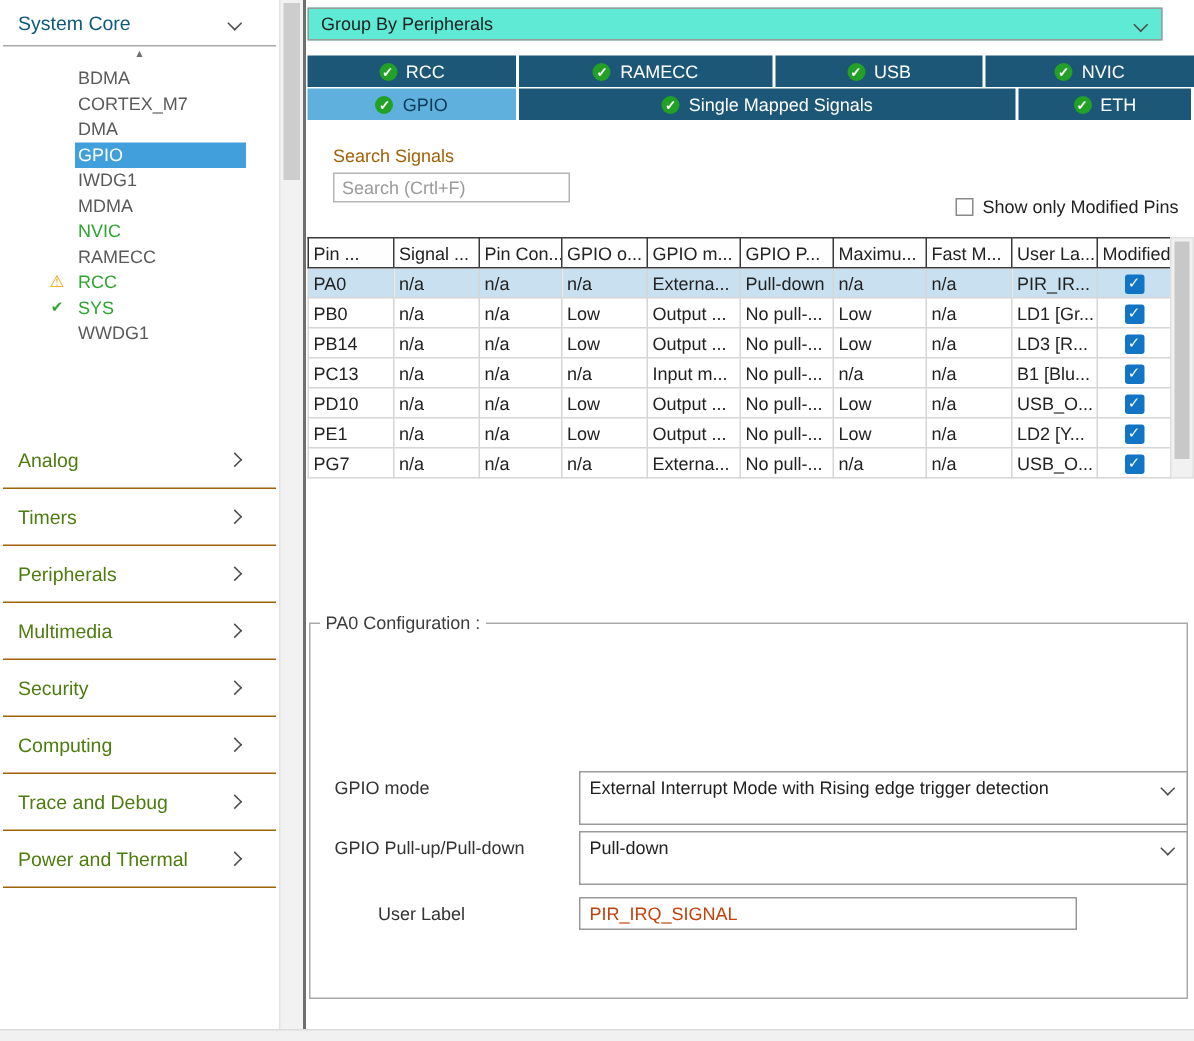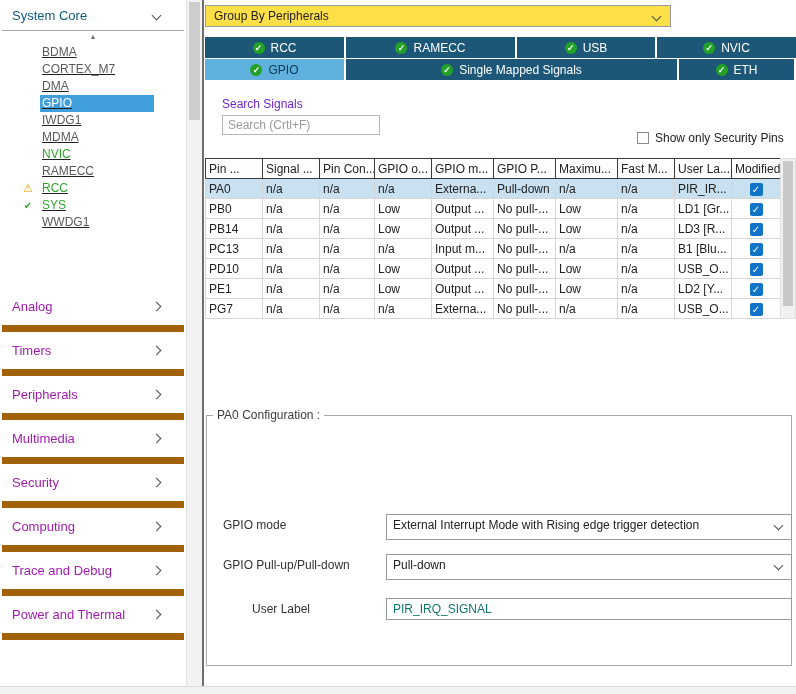--- a/index.html
+++ b/index.html
@@ -14,58 +14,58 @@
   .chev.down{transform:rotate(45deg);}
   .chev.right{transform:rotate(-45deg);}
 
   
   .sidebar{position:absolute;left:0;top:0;width:186px;height:686px;background:#fff;}
   .syscore{position:absolute;left:2px;top:2px;right:2px;height:28px;line-height:28px;
     border-bottom:1px solid #a9a9a9;color:#0e5a7d;font-size:13px;padding-left:10px;cursor:pointer;}
   .syscore .chev{position:absolute;right:24px;top:10px;}
   .scrollup{position:absolute;left:0;top:33px;width:186px;text-align:center;
     color:#707070;font-size:7px;line-height:8px;}
-  .plist{position:absolute;left:2px;top:44px;width:186px;list-style:none;margin:0;padding:0;text-decoration:underline;}
+  .plist{position:absolute;left:12px;top:44px;width:186px;list-style:none;margin:0;padding:0;}
   .plist li{height:17px;line-height:17px;padding-left:40px;color:#5a5a5a;position:relative;cursor:pointer;}
   .plist li.selected{background:#41a0dc;color:#ffffff;margin-left:38px;width:112px;padding-left:2px;}
   .plist li.green{color:#2ea52e;}
   .sicon{position:absolute;left:17px;top:0;width:18px;text-align:center;}
   .sicon.warn{color:#e8a200;font-size:11px;}
   .sicon.okck{color:#2ea52e;font-size:10px;}
   .cats{position:absolute;left:2px;top:288px;right:2px;}
-  .cat{height:37px;line-height:37px;border-bottom:7px solid #a16207;color:#a21caf;
+  .cat{height:37px;line-height:37px;border-bottom:1px solid #a16207;color:#4d7c0f;
     font-size:13px;padding-left:10px;position:relative;cursor:pointer;}
   .cat .chev{position:absolute;right:24px;top:15px;}
 
   
   .vscroll{position:absolute;left:186px;top:0;width:16px;height:686px;background:#f2f2f2;
     border-left:1px solid #e3e3e3;}
   .vscroll .thumb{position:absolute;left:2px;top:2px;width:11px;height:118px;background:#cdcdcd;}
   .divider{position:absolute;left:202px;top:0;width:2px;height:686px;background:#6f6f6f;}
   .hscroll{position:absolute;left:0;top:686px;width:796px;height:8px;background:#f1f1f1;
     border-top:1px solid #dcdcdc;}
 
   
   .main{position:absolute;left:204px;top:0;width:592px;height:686px;}
-  .groupby{position:absolute;left:1px;top:5px;width:466px;height:22px;box-sizing:border-box;
-    border:1px solid #9a9a9a;line-height:20px;padding-left:8px;cursor:pointer;background:#fde047;}
+  .groupby{position:absolute;left:1px;top:5px;width:570px;height:22px;box-sizing:border-box;
+    border:1px solid #9a9a9a;line-height:20px;padding-left:8px;cursor:pointer;background:#5eead4;}
   .groupby .chev{position:absolute;right:10px;top:7px;}
 
   .tabrow{position:absolute;left:1px;height:21px;display:flex;gap:2px;}
   .tr1{top:37px;width:591px;}
   .tr2{top:59px;width:591px;}
   .tab{background:#1d5778;color:#fff;display:flex;align-items:center;justify-content:center;
     gap:6px;cursor:pointer;box-sizing:border-box;}
   .tab.active{background:#5fb0dd;color:#0a3a57;}
   .w-rcc{width:139px;}.w-usart{width:169px;}.w-usb{width:138px;}.w-nvic{width:139px;}
   .w-gpio{width:139px;}.w-sms{width:331px;}.w-eth{width:115px;}
   .okcircle{display:inline-block;width:12px;height:12px;border-radius:50%;background:#22a126;
     color:#fff;font-size:9px;line-height:12px;text-align:center;font-weight:bold;flex:0 0 auto;}
 
-  .search-label{position:absolute;left:18px;top:97px;color:#6d28d9;}
+  .search-label{position:absolute;left:18px;top:97px;color:#a16207;}
   .search-input{position:absolute;left:18px;top:115px;width:158px;height:20px;box-sizing:border-box;
     border:1px solid #b5b5b5;padding:0 5px;font:12px "Liberation Sans",sans-serif;color:#14532d;}
   .search-input::placeholder{color:#9b9b9b;}
   .showmod{position:absolute;left:433px;top:131px;display:flex;align-items:center;gap:6px;cursor:pointer;}
   .box-unchecked{display:inline-block;width:12px;height:12px;background:#fff;
     border:1px solid #8a8a8a;box-sizing:border-box;}
 
   
   .tablewrap{position:absolute;left:1px;top:158px;width:575px;}
   table{border-collapse:collapse;table-layout:fixed;width:575px;}
@@ -83,27 +83,27 @@
   .tscroll{position:absolute;left:576px;top:158px;width:16px;height:161px;background:#f1f1f1;
     border:1px solid #e0e0e0;box-sizing:border-box;}
   .tscroll .thumb{position:absolute;left:2px;top:2px;width:10px;height:145px;background:#c8c8c8;}
 
   
   fieldset.cfg{position:absolute;left:2px;top:408px;width:586px;height:258px;box-sizing:border-box;
     border:1px solid #a9a9a9;margin:0;padding:0;}
   fieldset.cfg legend{margin-left:6px;padding:0 4px;color:#3c3c3c;}
   .cfg-label{position:absolute;left:16px;color:#333;}
   .lbl1{top:96px;}.lbl2{top:136px;}.lbl3{top:180px;margin-left:29px;}
-  .cfg-select{position:absolute;left:179px;width:406px;height:26px;box-sizing:border-box;
+  .cfg-select{position:absolute;left:179px;width:406px;height:36px;box-sizing:border-box;
     border:1px solid #9a9a9a;background:#fff;line-height:20px;padding-left:6px;cursor:pointer;
     white-space:nowrap;overflow:hidden;}
   .sel1{top:92px;}.sel2{top:132px;}
   .cfg-select .chev{position:absolute;right:9px;top:7px;}
-  .cfg-input{position:absolute;left:179px;top:176px;width:406px;height:22px;box-sizing:border-box;
-    border:1px solid #9a9a9a;padding:0 6px;font:12px "Liberation Sans",sans-serif;color:#0f766e;}
+  .cfg-input{position:absolute;left:179px;top:176px;width:332px;height:22px;box-sizing:border-box;
+    border:1px solid #9a9a9a;padding:0 6px;font:12px "Liberation Sans",sans-serif;color:#c2410c;}
 </style>
 </head>
 <body>
 
 <div class="sidebar">
   <div class="syscore">
     <span>System Core</span>
     <span class="chev down"></span>
   </div>
   <div class="scrollup">▲</div>
@@ -204,21 +204,21 @@
       <span class="okcircle">✓</span>
       <span>ETH</span>
     </div>
   </div>
 
   <div class="search-label">Search Signals</div>
   <input class="search-input" type="text" placeholder="Search (Crtl+F)" style="">
 
   <div class="showmod">
     <span class="box-unchecked"></span>
-    <span>Show only Security Pins</span>
+    <span>Show only Modified Pins</span>
   </div>
 
   <div class="tablewrap">
     <table>
       <colgroup>
         <col class="c0">
           <col class="c1">
           <col class="c2">
           <col class="c3">
           <col class="c4">

